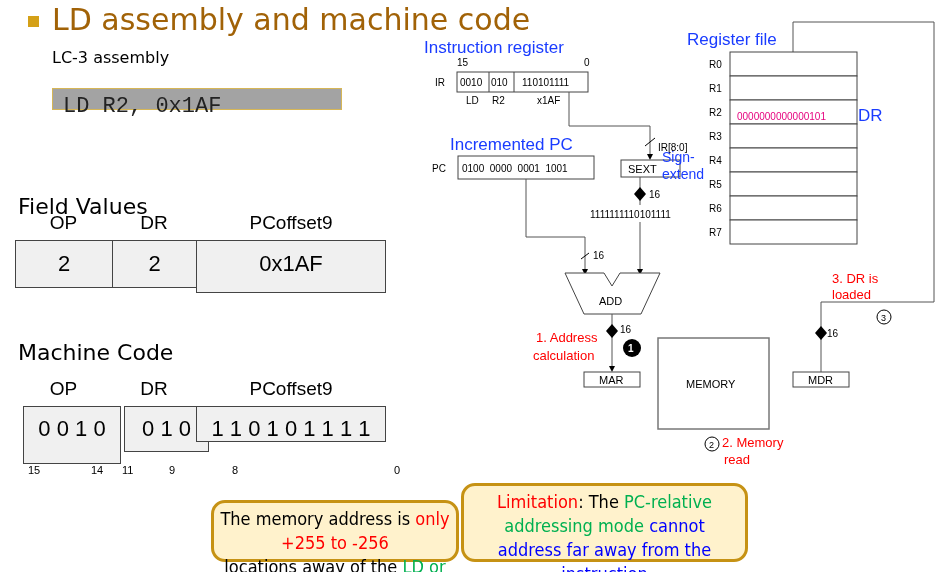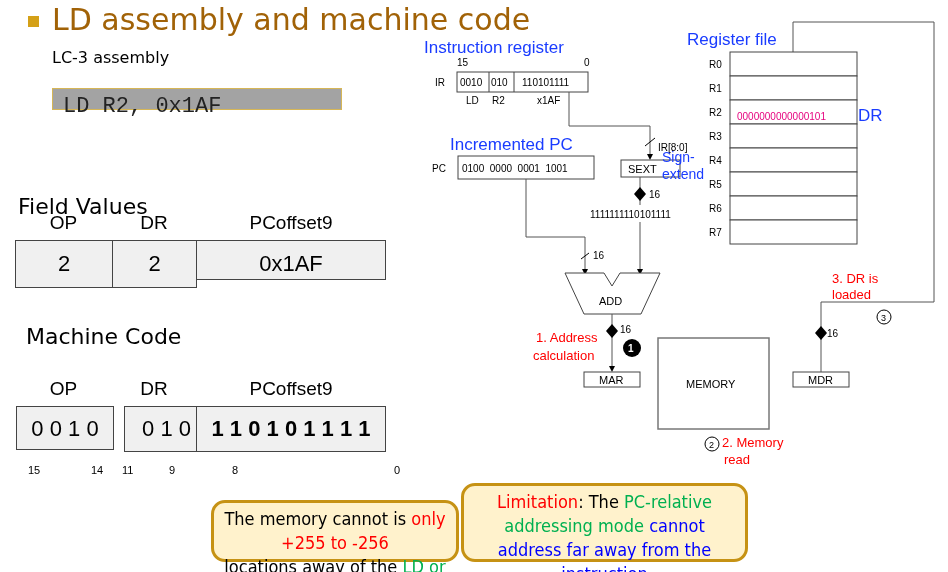--- a/index.html
+++ b/index.html
@@ -31,29 +31,29 @@
 <div class="abs title">LD assembly and machine code</div>
 <div class="abs sub">LC-3 assembly</div>
 <div class="abs asmbox">LD R2, 0x1AF</div>
 
 <div class="abs section" style="top:170px;margin-top:24px;">Field Values</div>
 <div class="abs fhdr" style="left:15px; top:212px; width:97px;">OP</div>
 <div class="abs fhdr" style="left:112px; top:212px; width:84px;">DR</div>
 <div class="abs fhdr" style="left:196px; top:212px; width:190px;">PCoffset9</div>
 <div class="cell" style="left:15px; top:240px; width:98px; height:48px; line-height:46px;">2</div>
 <div class="cell" style="left:112px; top:240px; width:85px; height:48px; line-height:46px;">2</div>
-<div class="cell" style="left:196px; top:240px; width:190px; height:40px; line-height:46px;">0x1AF</div>
+<div class="cell" style="left:196px; top:240px; width:190px; height:53px; line-height:46px;">0x1AF</div>
 
-<div class="abs section" style="top:324px;margin-left:8px;">Machine Code</div>
+<div class="abs section" style="top:340px;">Machine Code</div>
 <div class="abs fhdr" style="left:15px; top:378px; width:97px;">OP</div>
 <div class="abs fhdr" style="left:112px; top:378px; width:84px;">DR</div>
 <div class="abs fhdr" style="left:196px; top:378px; width:190px;">PCoffset9</div>
-<div class="cell" style="left:16px; top:406px; width:98px; height:44px; line-height:44px;">0 0 1 0</div>
+<div class="cell" style="left:23px; top:406px; width:98px; height:58px; line-height:44px;">0 0 1 0</div>
 <div class="cell" style="left:124px; top:406px; width:85px; height:46px; line-height:44px;">0 1 0</div>
-<div class="cell" style="left:196px; top:406px; width:190px; height:46px; line-height:44px;font-weight:bold;">1 1 0 1 0 1 1 1 1</div>
+<div class="cell" style="left:196px; top:406px; width:190px; height:36px; line-height:44px;">1 1 0 1 0 1 1 1 1</div>
 <div class="abs bitnum" style="left:28px; top:464px;">15</div>
 <div class="abs bitnum" style="left:91px; top:464px;">14</div>
 <div class="abs bitnum" style="left:122px; top:464px;">11</div>
 <div class="abs bitnum" style="left:169px; top:464px;">9</div>
 <div class="abs bitnum" style="left:232px; top:464px;">8</div>
 <div class="abs bitnum" style="left:394px; top:464px;">0</div>
 
 <svg class="abs" style="left:0; top:0;" width="948" height="572">
   <defs>
     <marker id="arr" markerWidth="6" markerHeight="6" refX="3" refY="5" orient="auto" markerUnits="userSpaceOnUse">
@@ -151,20 +151,20 @@
       <rect x="730" y="196" width="127" height="24" fill="#fff" stroke="#444"></rect>
       <text x="709" y="212" font-size="10">R6</text>
       <rect x="730" y="220" width="127" height="24" fill="#fff" stroke="#444"></rect>
       <text x="709" y="236" font-size="10">R7</text>
     </g>
   <text x="858" y="121" font-size="17" fill="#1a3cff">DR</text>
   <text x="737" y="120" font-size="10" fill="#E6007E">0000000000000101</text>
 </svg>
 
 <div class="abs note" style="left:211px; top:500px; width:248px; height:62px; padding-top:4px;">
-  <span>The memory cannot is </span><span class="red">only +255 to -256</span><br>
+  <span>The memory address is </span><span class="red">only +255 to -256</span><br>
   <span>locations away of the </span><span class="green">LD or ST instruction</span>
 </div>
 
 <div class="abs note" style="left:461px; top:483px; width:287px; height:79px; padding:4px 8px 0;">
   <span class="red">Limitation</span><span>: The </span><span class="green">PC-relative addressing mode</span>
   <span class="blue">cannot address far away from the instruction</span>
 </div>
 
 </body></html>

